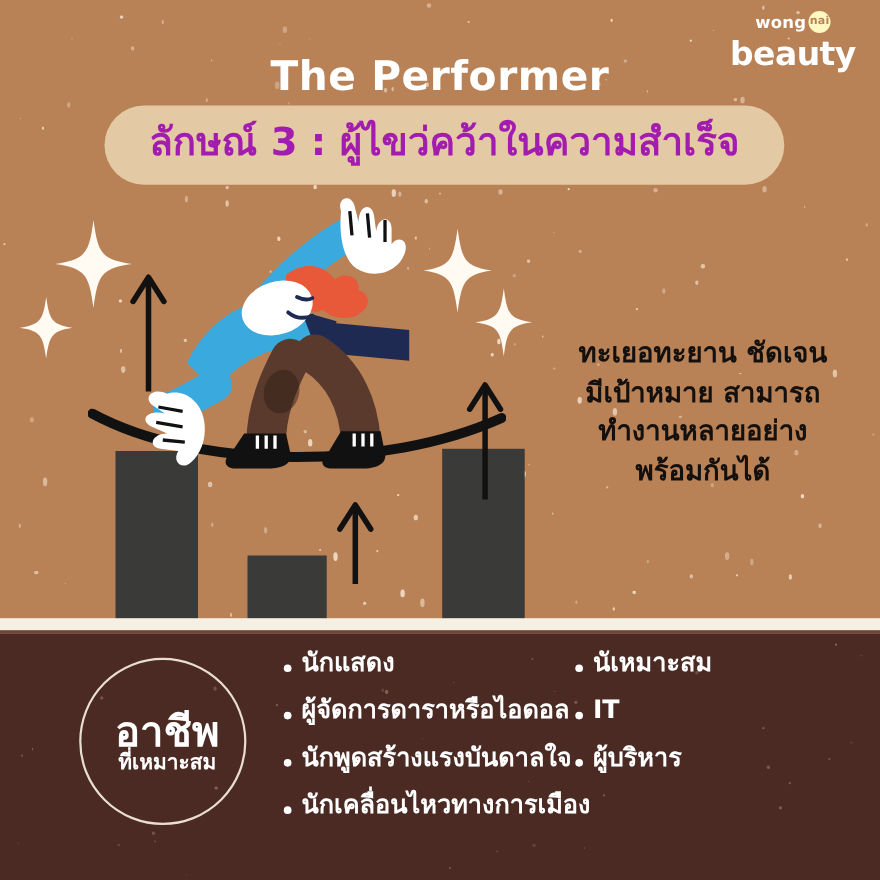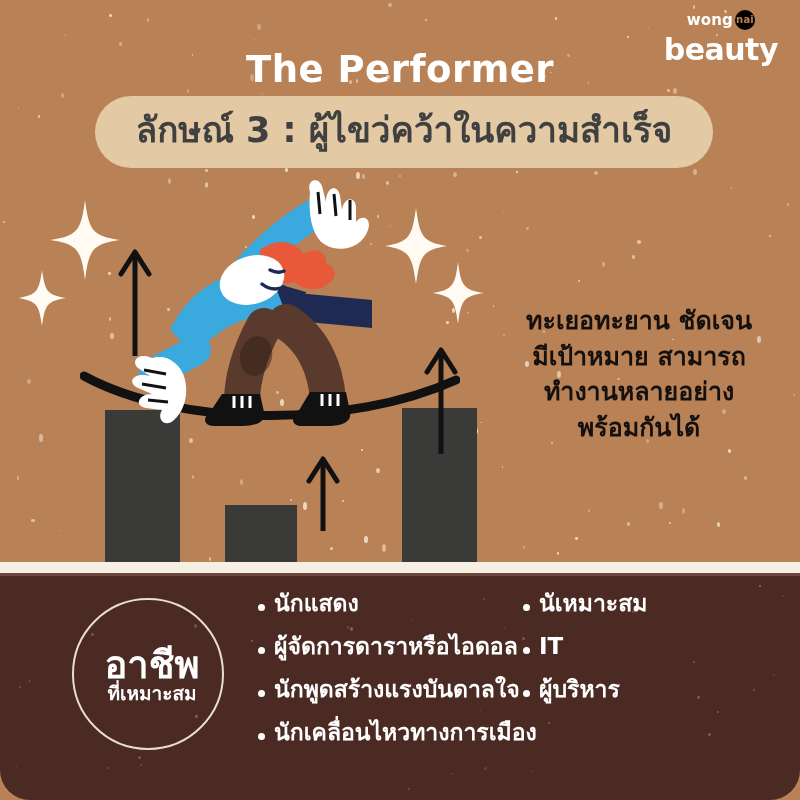--- a/index.html
+++ b/index.html
@@ -1,42 +1,42 @@
 <!DOCTYPE html>
 <html><head>
 <meta charset="utf-8">
 <style>
   html,body{margin:0;padding:0;}
   body{
     width:800px;height:800px;overflow:hidden;
     font-family:"DejaVu Sans","Liberation Sans",sans-serif;
     background:#b98156;
   }
-  #card{position:relative;width:800px;height:800px;overflow:hidden;background:#b98156;border-radius:30px;}
+  #card{position:relative;width:800px;height:800px;overflow:hidden;background:#b98156;}
 
   
   .speck{position:absolute;background:#f3e6d2;border-radius:50%;opacity:.85;}
 
   
   #logo{position:absolute;right:22px;top:10px;text-align:center;z-index:40;}
   #logo .wn{display:flex;align-items:center;justify-content:center;gap:2px;
     color:#ffffff;font-size:15px;font-weight:bold;letter-spacing:.2px;line-height:1;}
   #logo .nai{display:inline-flex;align-items:center;justify-content:center;
-    width:20px;height:20px;border-radius:50%;background:#000000;color:#b98156;
+    width:20px;height:20px;border-radius:50%;background:#fef9c3;color:#b98156;
     font-size:10px;font-weight:bold;}
   #logo .beauty{color:#ffffff;font-size:30px;font-weight:bold;line-height:1.05;margin-top:4px;letter-spacing:-.5px;}
 
   
   #eyebrow{position:absolute;left:0;right:0;top:48px;text-align:center;
     color:#ffffff;font-size:37px;font-weight:bold;letter-spacing:.5px;z-index:10;}
 
   #titlepill{position:absolute;left:95px;top:96px;width:618px;height:72px;
     background:#e3c9a4;border-radius:36px;z-index:20;
     display:flex;align-items:center;justify-content:center;}
-  #titletext{color:#404040;font-size:35px;font-weight:bold;white-space:nowrap;
+  #titletext{color:#a21caf;font-size:35px;font-weight:bold;white-space:nowrap;
     line-height:1;padding-bottom:4px;}
 
   
   #desc{position:absolute;right:26px;top:303px;width:270px;text-align:center;z-index:15;
     color:#14100e;font-size:25px;font-weight:bold;line-height:1.42;}
   #desc div{white-space:nowrap;}
 
   
   #art{position:absolute;left:0;top:180px;width:520px;height:385px;z-index:8;}
 

